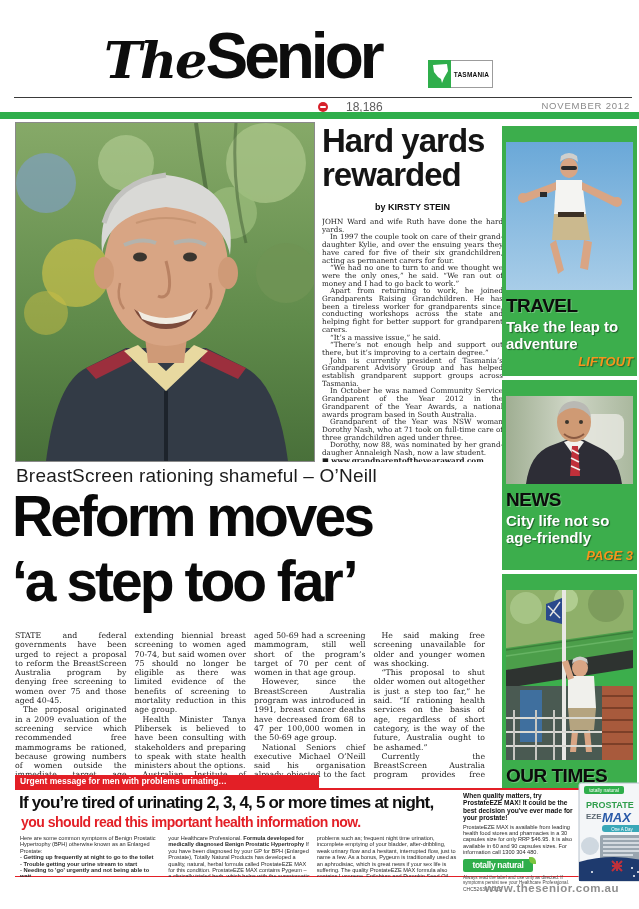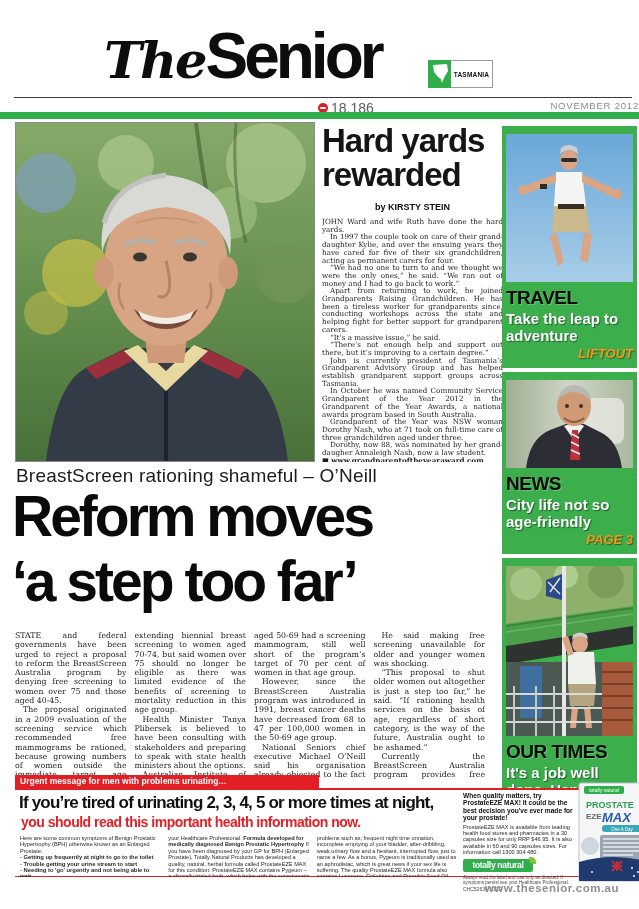--- a/index.html
+++ b/index.html
@@ -11,41 +11,41 @@
   }
   
   .mast-title { position:absolute; left:104px; top:16px; height:80px; white-space:nowrap; }
   .mast-the { font-family:"DejaVu Serif", serif; font-style:italic; font-weight:600; font-size:51px; line-height:80px; letter-spacing:-2px; color:#0d0d0d; }
   .mast-senior { font-family:"Liberation Sans", sans-serif; font-weight:700; font-size:64px; line-height:80px; letter-spacing:-4px; color:#0d0d0d; }
   .tas-tag { position:absolute; left:428px; top:60px; height:28px; display:flex; }
   .tas-green { width:23px; height:28px; background:#2fae4b; display:flex; align-items:center; justify-content:center; }
   .tas-white { width:42px; height:28px; border:1px solid #9c9c9c; border-left:none; background:#fff; display:flex; align-items:center; justify-content:center; font-size:6.5px; font-weight:700; letter-spacing:0.2px; color:#101010; }
   .mast-rule { position:absolute; left:14px; right:7px; top:97px; border-top:1px solid #3a3a3a; }
   .mast-info { position:absolute; left:0; right:0; top:100px; height:11px; }
-  .circ { position:absolute; left:318px; top:0; display:flex; align-items:center; gap:3px; font-size:14px; color:#5d5d5d; }
+  .circ { position:absolute; left:318px; top:0; display:flex; align-items:center; gap:18px; font-size:12px; color:#5d5d5d; }
   .cab-dot { width:10px; height:10px; border-radius:50%; background:#d6202a; position:relative; }
   .cab-dot::after { content:""; position:absolute; left:2px; top:4px; width:6px; height:2px; background:#fff; border-radius:1px; }
-  .issue-date { position:absolute; right:0; top:0; font-size:9.5px; letter-spacing:0.8px; color:#8a8a8a; }
+  .issue-date { position:absolute; right:9px; top:0; font-size:9.5px; letter-spacing:0.8px; color:#8a8a8a; }
   .green-bar { position:absolute; left:0; right:0; top:112px; height:7px; background:#2fae4b; }
 
   
   .main-photo { position:absolute; left:15px; top:122px; width:300px; height:340px; border:1px solid #8a8a8a; background:#6d9458; }
 
   
   .hy { position:absolute; left:322px; top:124px; width:181px; height:338px; overflow:hidden; }
   .hy-headline { font-size:33px; line-height:34px; font-weight:600; letter-spacing:-1px; color:#151515; }
   .hy-byline { text-align:center; font-size:9px; font-weight:700; margin:10px 0 6px; color:#0d0d0d; }
   .hy-body { font-family:"DejaVu Serif", serif; font-size:7.2px; line-height:7.7px; text-align:justify; color:#1c1c1c; }
   .hy-body p { text-indent:8px; }
   .hy-body p.noindent { text-indent:0; }
   .hy-body p.weblink { text-indent:0; font-weight:700; }
 
   
   .sidebar { position:absolute; left:502px; top:126px; width:135px; }
-  .sb-card { background:#3cae4c; padding:8px 4px 7px; margin-bottom:4px; }
+  .sb-card { background:#3cae4c; padding:16px 4px 7px; margin-bottom:4px; }
   .sb-photo { width:127px; display:block; }
   .sb-section { font-size:19px; font-weight:900; letter-spacing:-0.5px; color:#0c0c0c; margin-top:5px; text-shadow:1px 1px 0 rgba(255,255,255,0.25); }
   .sb-headline { font-size:15px; line-height:16.5px; font-weight:700; color:#ffffff; margin-top:2px; text-shadow:1px 1px 1px rgba(0,0,0,0.45); }
   .sb-ref { text-align:right; font-size:13px; font-weight:700; font-style:italic; color:#f7941d; margin-top:2px; text-shadow:1px 1px 1px rgba(0,0,0,0.4); }
 
   
   .strapline { position:absolute; left:16px; top:465px; font-size:19px; font-weight:400; color:#1c1c1c; letter-spacing:0.2px; }
   .big-headline { position:absolute; left:12px; top:484px; width:495px; font-size:57px; line-height:65px; font-weight:700; letter-spacing:-3px; color:#0a0a0a; }
   .reform-cols { position:absolute; left:15px; top:631px; width:470px; height:150px; display:flex; gap:8px; overflow:hidden; }
   .rcol { flex:1; font-family:"DejaVu Serif", serif; font-size:7.8px; line-height:9.3px; text-align:justify; color:#1c1c1c; }

